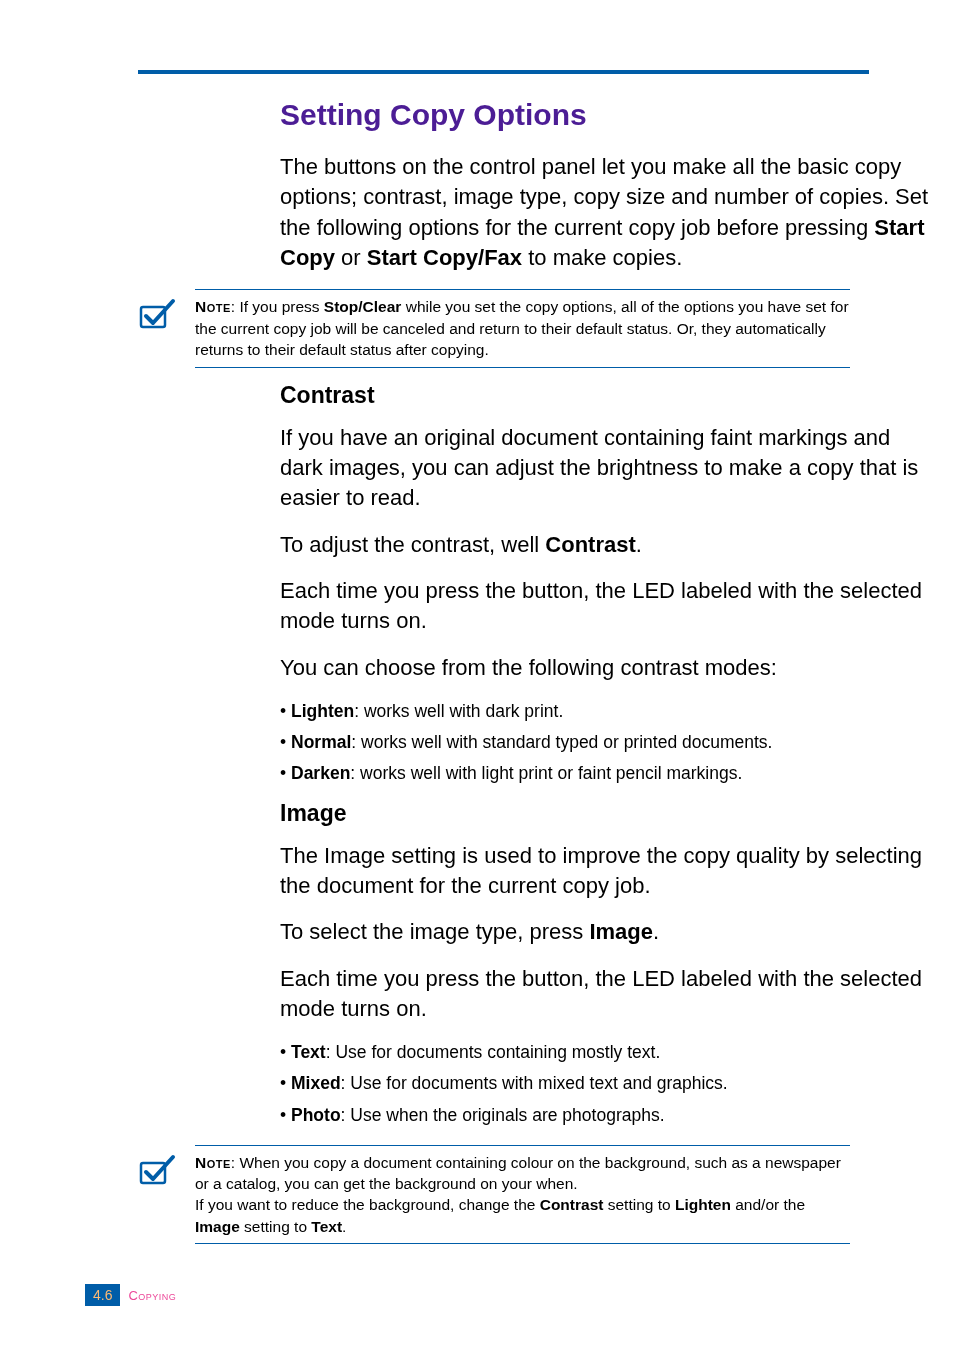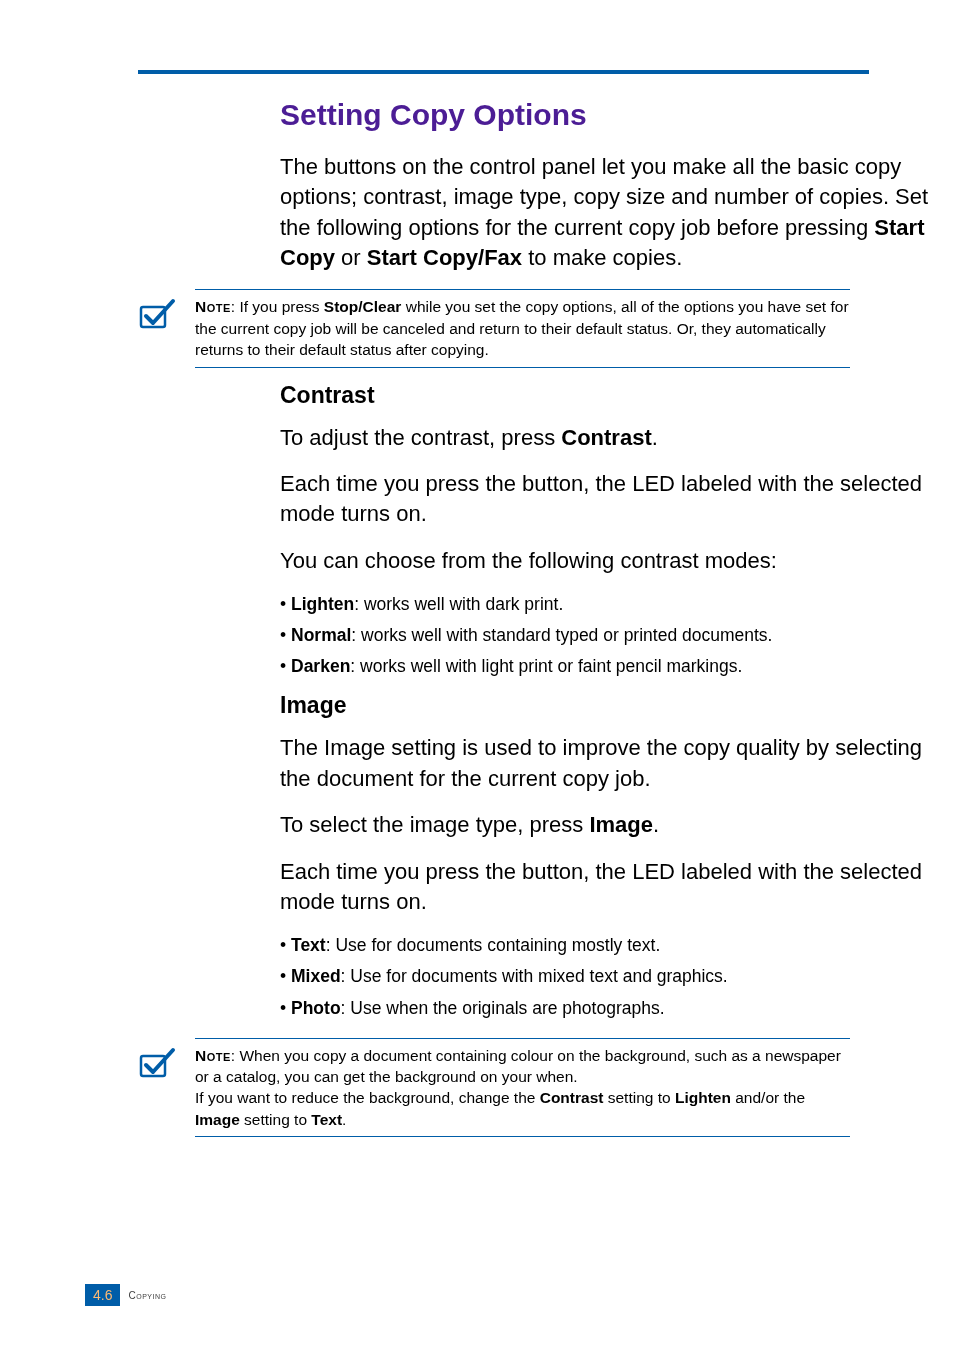--- a/index.html
+++ b/index.html
@@ -88,25 +88,25 @@
     display: flex;
     align-items: center;
   }
   .page-badge {
     background: #005da8;
     color: #fdba74;
     font-size: 14px;
     padding: 3px 8px 3px 8px;
   }
   .footer-label {
-    font-size: 10px;
+    font-size: 13px;
     margin-left: 8px;
     font-variant: small-caps;
     letter-spacing: 0.5px;
-    color: #404040;
+    color: #ec4899;
   }
   b { font-weight: bold; }
 </style>
 </head>
 <body>
 
 <div class="page">
   <div class="top-rule"></div>
 
   <div class="content">
@@ -126,22 +126,23 @@
     </div>
     <div class="note-rule"></div>
     <p class="note-text">
       <b class="small-caps">Note</b><span>: If you press </span><b>Stop/Clear</b><span> while you set the copy options, all of the options you have set for the current copy job will be canceled and return to their default status. Or, they automatically returns to their default status after copying.</span>
     </p>
     <div class="note-rule-bottom"></div>
   </div>
 
   <div class="content">
     <h2 class="h2">Contrast</h2>
+    <p class="body-text">If you have an original document containing faint markings and dark images, you can adjust the brightness to make a copy that is easier to read.</p>
     <p class="body-text">
-      <span>To adjust the contrast, press </span><b>Contrast</b><span>.</span>
+      <span>To adjust the contrast, well </span><b>Contrast</b><span>.</span>
     </p>
     <p class="body-text">Each time you press the button, the LED labeled with the selected mode turns on.</p>
     <p class="body-text">You can choose from the following contrast modes:</p>
     <div class="bullet-list">
       <div class="bullet-item"><b>Lighten</b><span>: works well with dark print.</span></div>
       <div class="bullet-item"><b>Normal</b><span>: works well with standard typed or printed documents.</span></div>
       <div class="bullet-item"><b>Darken</b><span>: works well with light print or faint pencil markings.</span></div>
     </div>
 
     <h2 class="h2" style="margin-top:4px">Image</h2>

